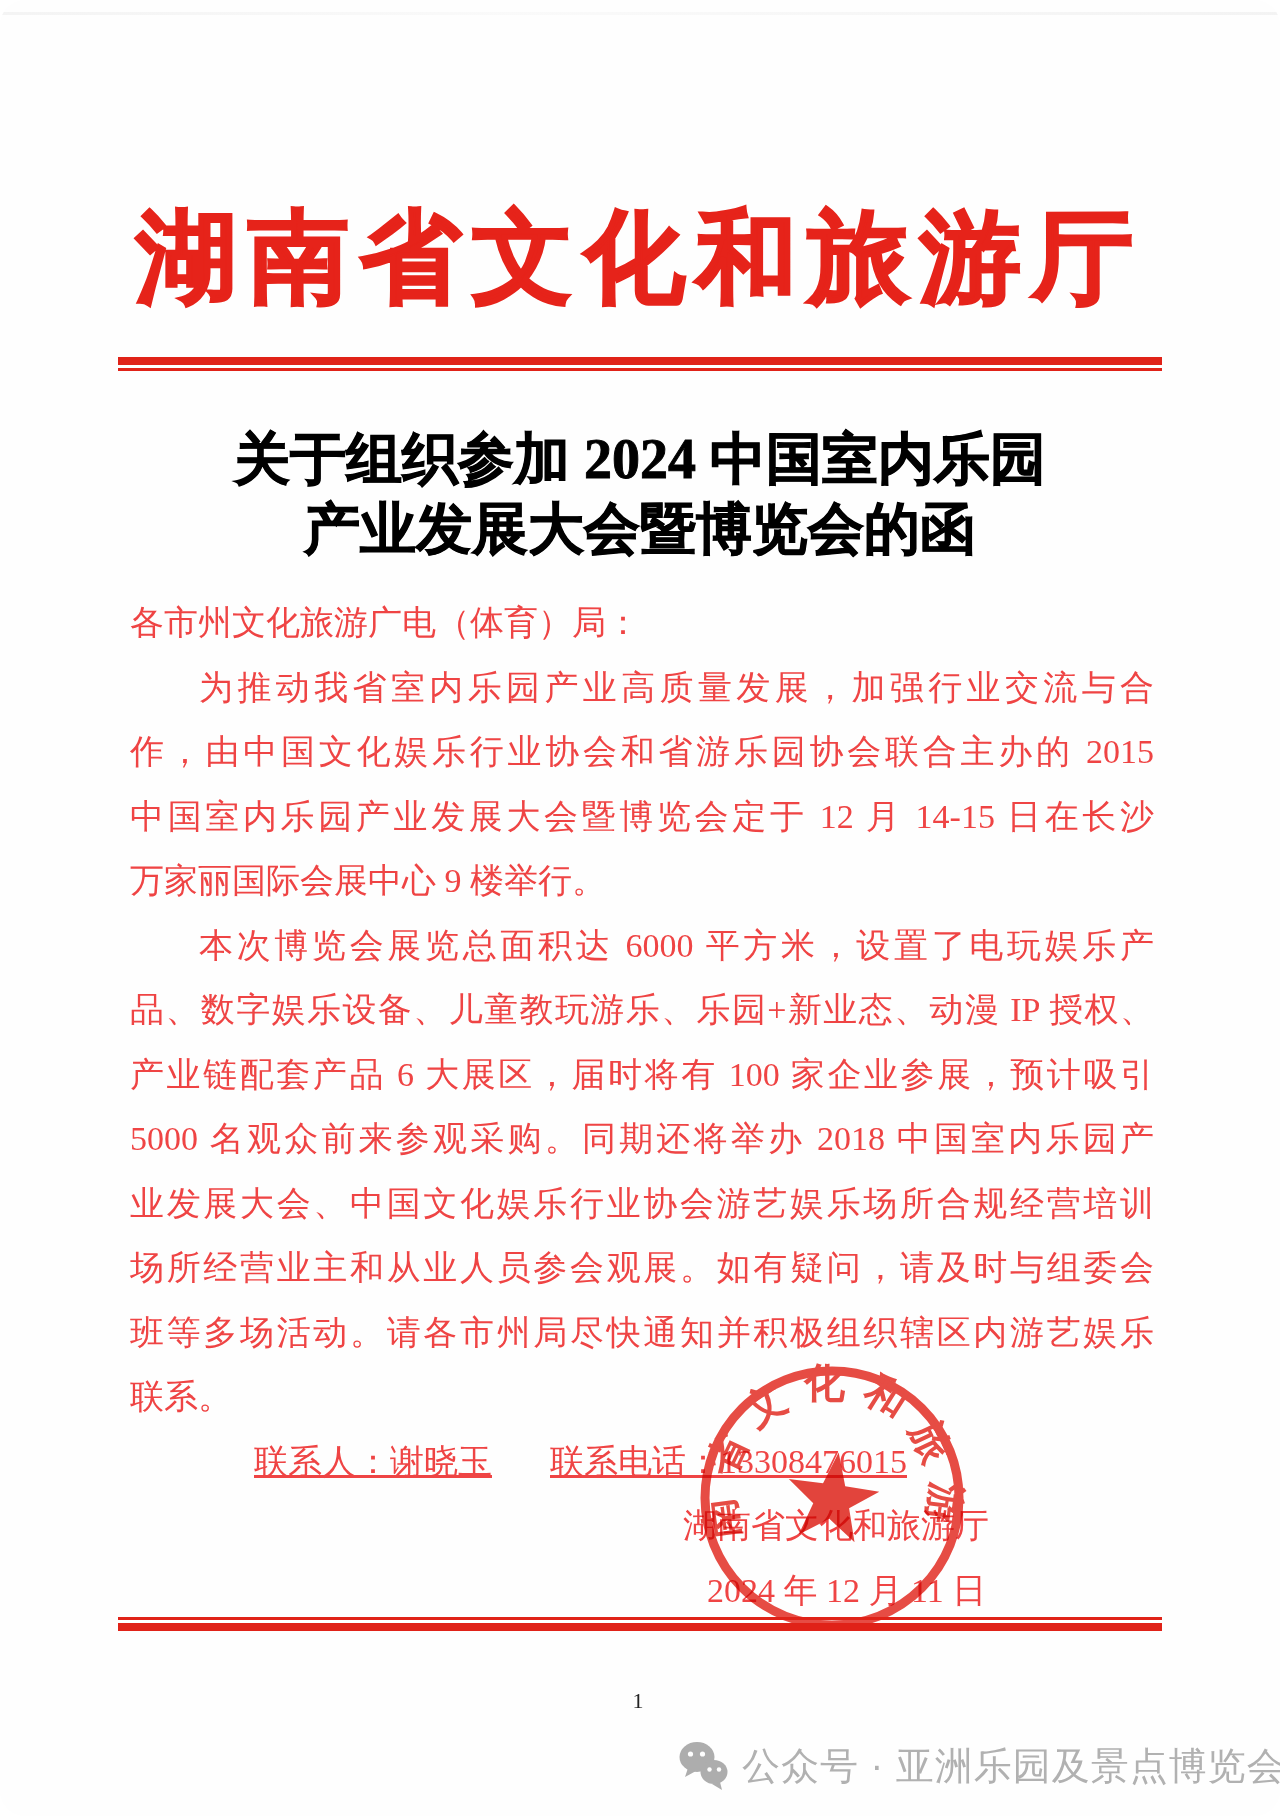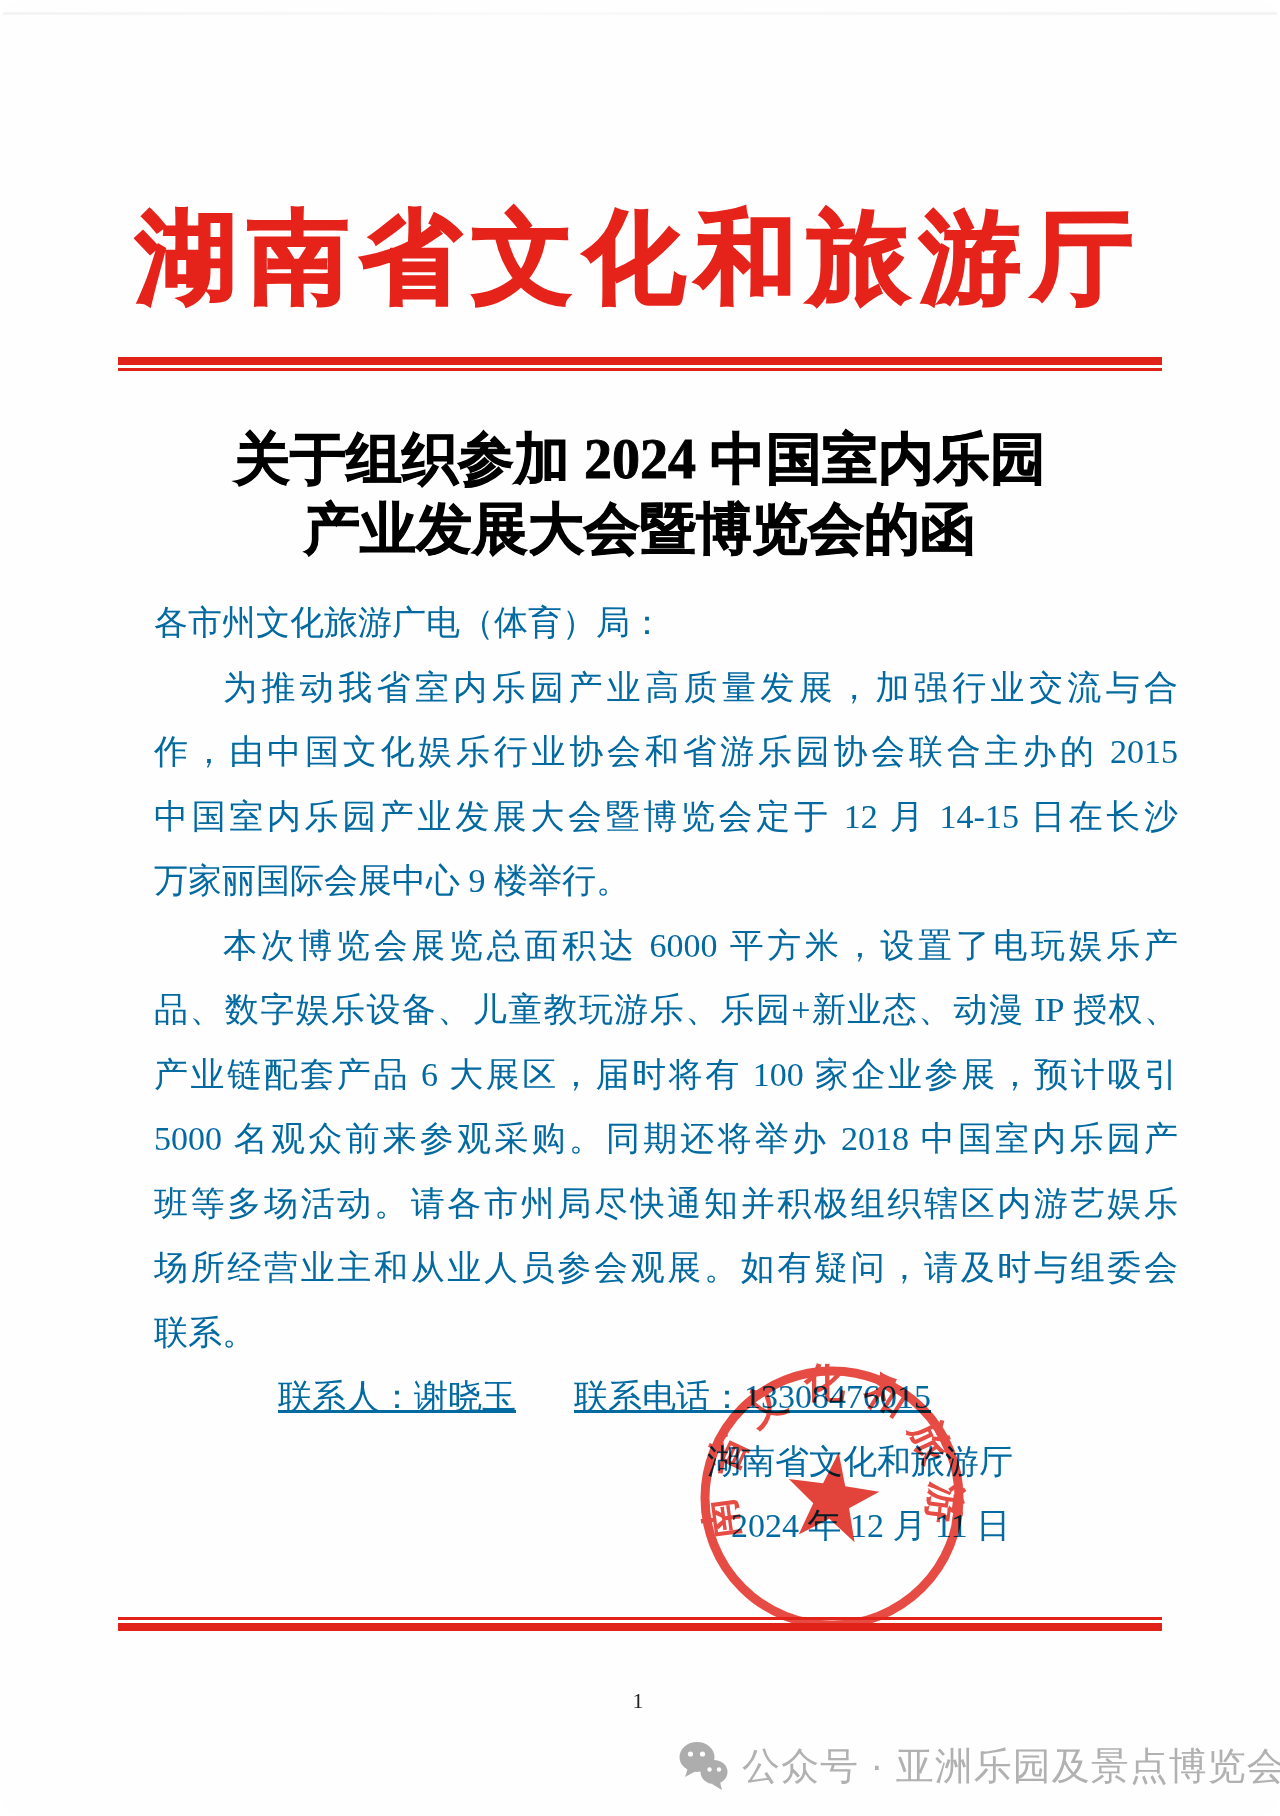--- a/index.html
+++ b/index.html
@@ -36,21 +36,21 @@
   
   .doc-title {
     position: absolute; left: 0; top: 424px; width: 1280px;
     text-align: center; font-weight: bold; color: #000;
     font-size: 56px; line-height: 70px;
     -webkit-text-stroke: 0.9px #000;
   }
   
   .body-block {
     position: absolute; left: 130px; top: 591px; width: 1024px;
-    font-size: 34px; line-height: 64.5px; color: #0369a1; margin-left: 24px;
+    font-size: 34px; line-height: 64.5px; color: #ef4444;
   }
   .bodyline { text-align: justify; text-align-last: justify; }
   .bodyline.short { text-align: left; text-align-last: left; }
   .bodyline.indent { text-indent: 69px; }
   .contact-gap { display: inline-block; width: 58px; }
   .contact-line { padding-left: 124px; text-decoration: underline; }
   .sign-org  { padding-left: 553px; white-space: nowrap; }
   .sign-date { padding-left: 577px; white-space: nowrap; }
   
   .seal {
@@ -102,22 +102,23 @@
   <div class="body-block">
     <div class="bodyline short">各市州文化旅游广电（体育）局：</div>
     <div class="bodyline indent">为推动我省室内乐园产业高质量发展，加强行业交流与合</div>
     <div class="bodyline">作，由中国文化娱乐行业协会和省游乐园协会联合主办的 2015</div>
     <div class="bodyline">中国室内乐园产业发展大会暨博览会定于 12 月 14-15 日在长沙</div>
     <div class="bodyline short">万家丽国际会展中心 9 楼举行。</div>
     <div class="bodyline indent">本次博览会展览总面积达 6000 平方米，设置了电玩娱乐产</div>
     <div class="bodyline">品、数字娱乐设备、儿童教玩游乐、乐园+新业态、动漫 IP 授权、</div>
     <div class="bodyline">产业链配套产品 6 大展区，届时将有 100 家企业参展，预计吸引</div>
     <div class="bodyline">5000 名观众前来参观采购。同期还将举办 2018 中国室内乐园产</div>
+    <div class="bodyline">业发展大会、中国文化娱乐行业协会游艺娱乐场所合规经营培训</div>
+    <div class="bodyline">场所经营业主和从业人员参会观展。如有疑问，请及时与组委会</div>
     <div class="bodyline">班等多场活动。请各市州局尽快通知并积极组织辖区内游艺娱乐</div>
-    <div class="bodyline">场所经营业主和从业人员参会观展。如有疑问，请及时与组委会</div>
     <div class="bodyline short">联系。</div>
 
     <div class="bodyline short contact-line">
       <span>联系人：</span><span>谢晓玉</span><span class="contact-gap"></span><span>联系电话：</span><span>13308476015</span>
     </div>
 
     <div class="bodyline short sign-org">湖南省文化和旅游厅</div>
     <div class="bodyline short sign-date">2024 年 12 月 11 日</div>
   </div>
 

